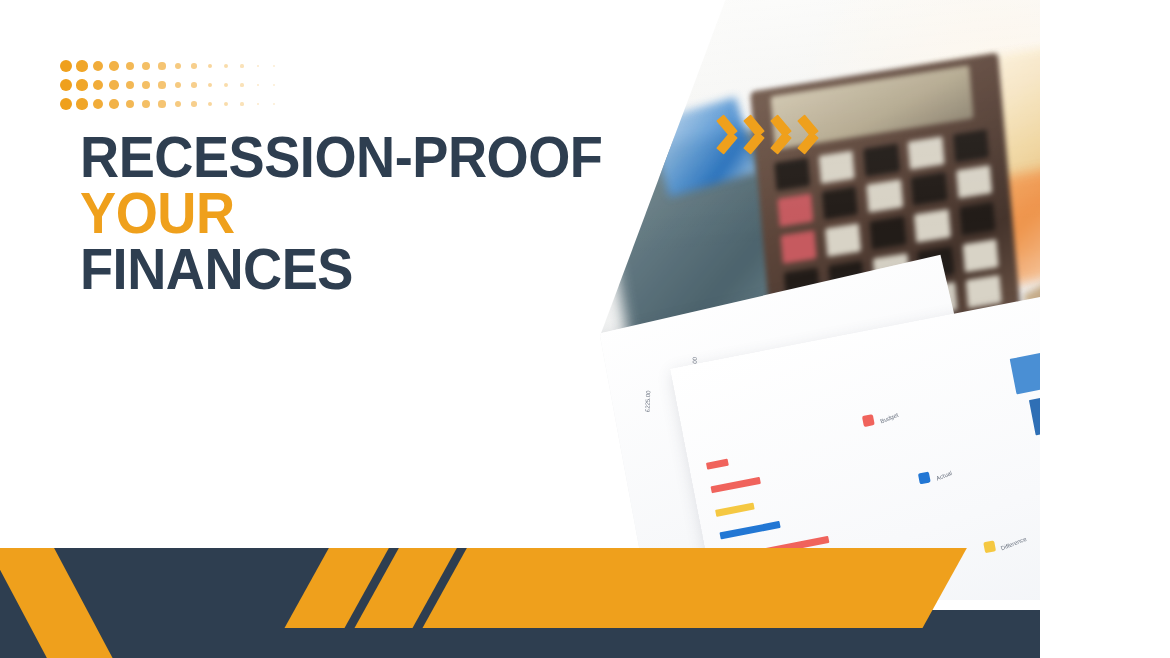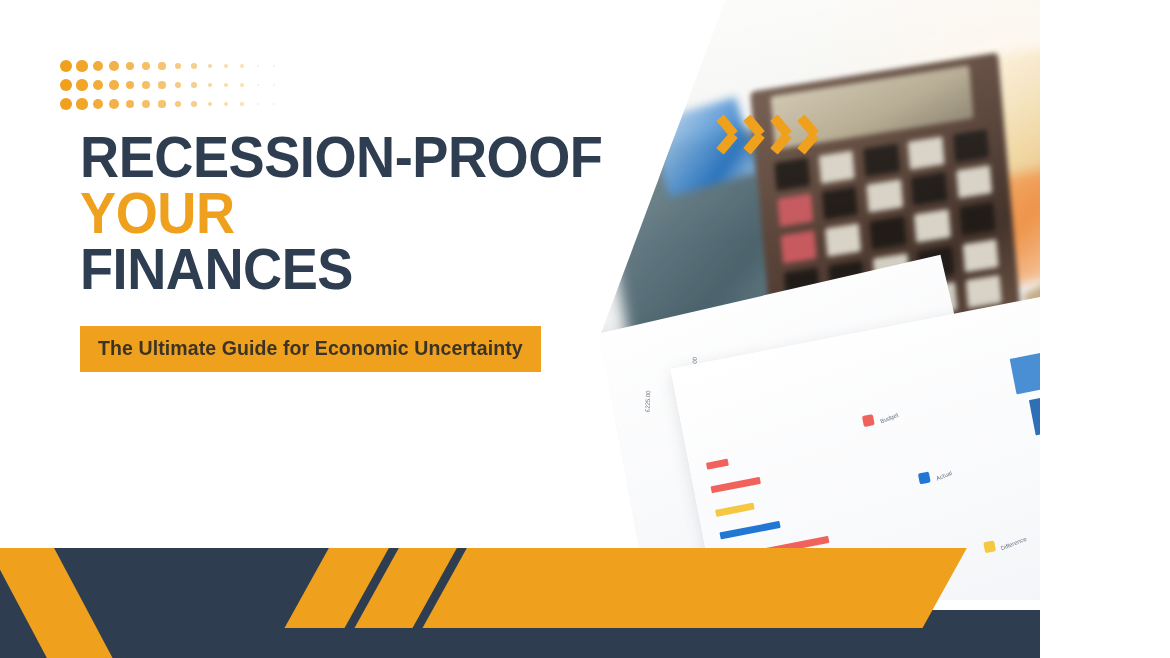--- a/index.html
+++ b/index.html
@@ -467,23 +467,20 @@
         </span>
       </div>
     </div>
 
   <div class="copy">
     <h1 class="title">
       <span class="l1">RECESSION-PROOF</span>
       <span class="accent">YOUR</span>
       <span class="l3">FINANCES</span>
     </h1>
-    <div class="subtitle-bar">
-      <span>The Ultimate Guide for Economic Uncertainty</span>
-    </div>
   </div>
 
   <div class="bottom-band">
     <div class="bb-dark"></div>
     <div class="bb-stripes">
       <div class="bb-stripe bb-s1"></div>
       <div class="bb-stripe bb-s2"></div>
       <div class="bb-stripe bb-s3"></div>
     </div>
     <div class="bb-orange-diag"></div>

